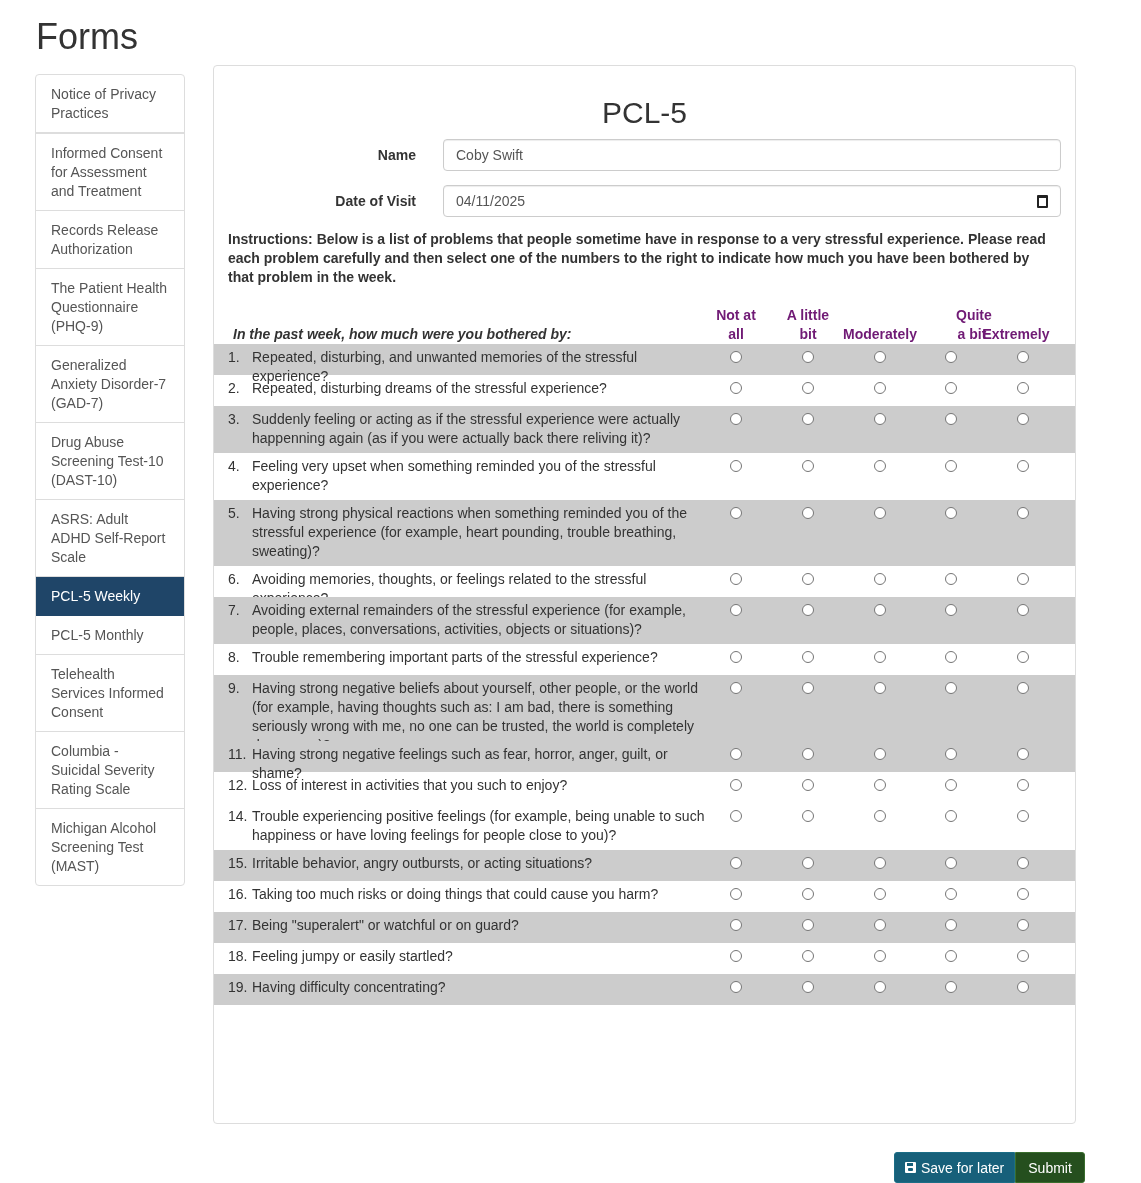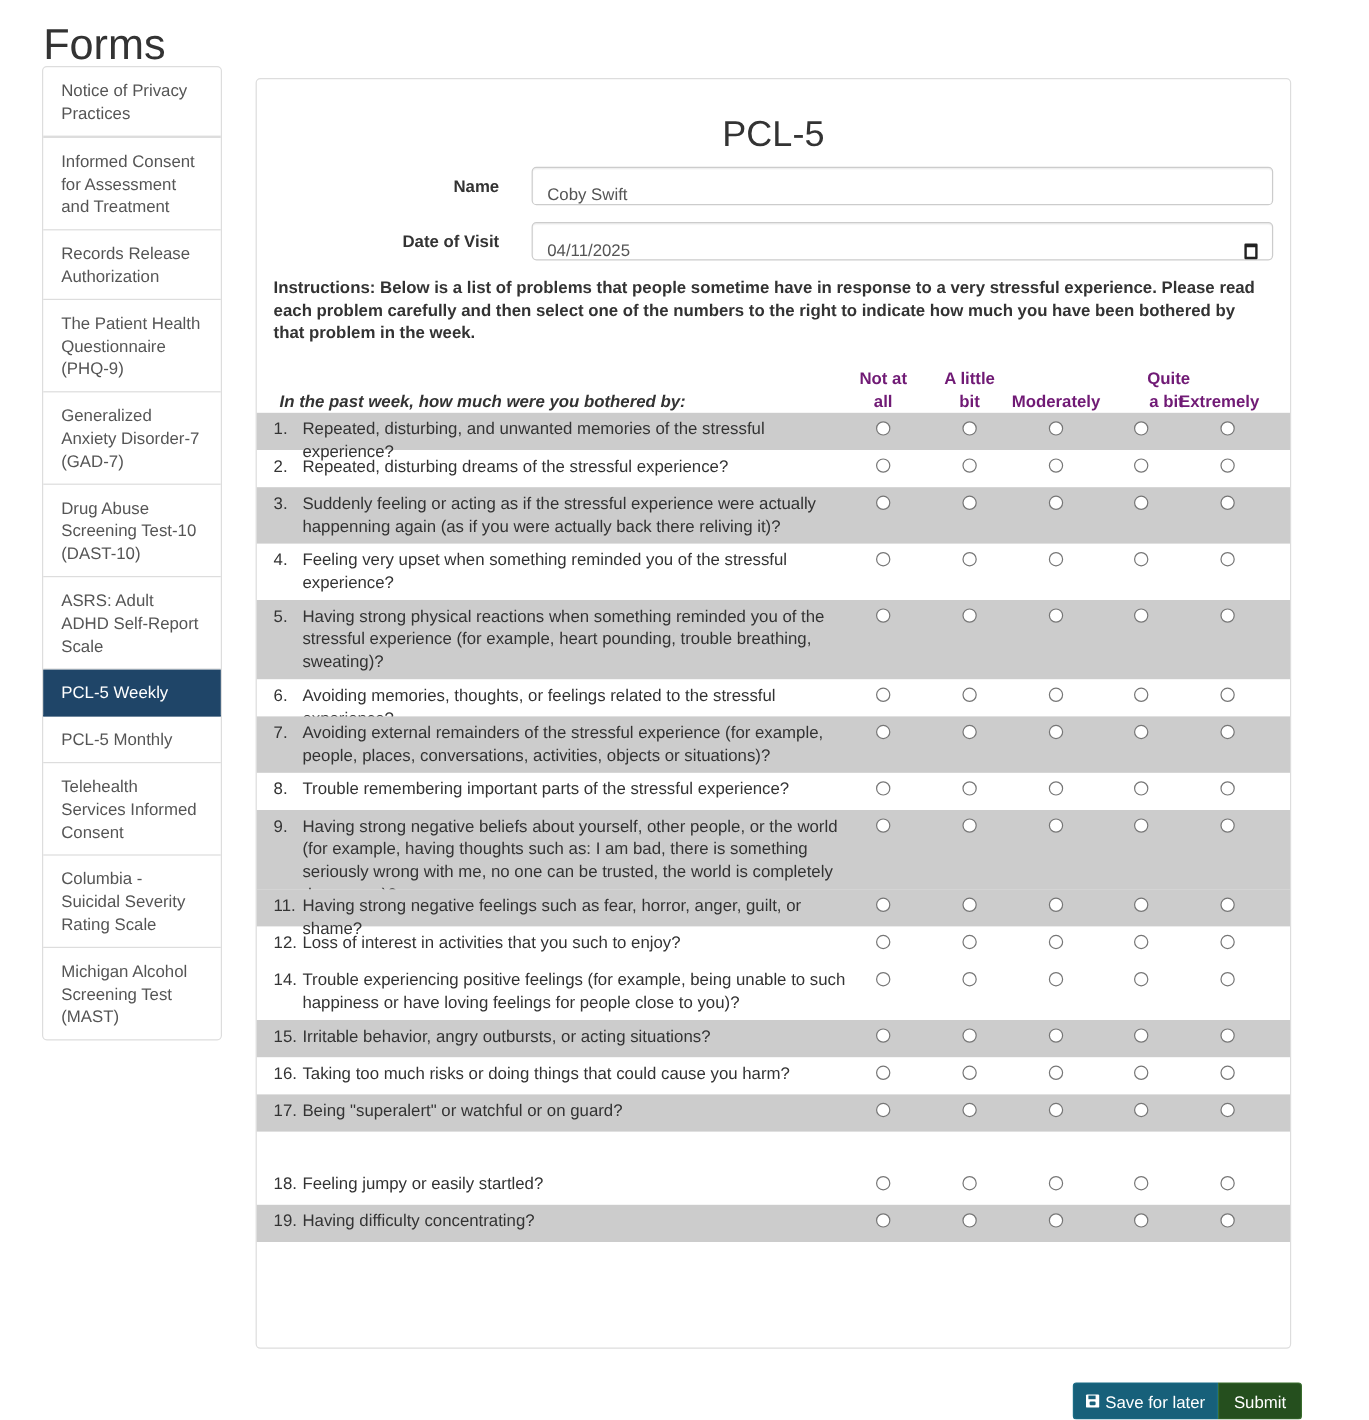--- a/index.html
+++ b/index.html
@@ -7,21 +7,21 @@
   body {
     width: 1141px; height: 1183px; overflow: hidden; position: relative;
     font-family: "Liberation Sans", sans-serif; color: #333333; font-size: 14px;
   }
   .page-title {
     position: absolute; left: 36px; top: 14px; margin: 0;
     font-size: 36px; font-weight: normal; color: #333; line-height: 46px;
   }
   
   .sidebar {
-    position: absolute; left: 35px; top: 55px; width: 150px;
+    position: absolute; left: 35px; top: 74px; width: 150px;
     border: 1px solid #dddddd; border-radius: 4px; background: #fff;
   }
   .sidebar-item {
     display: block; padding: 10px 14px 9px 15px; border-bottom: 1px solid #dddddd;
     color: #555555; font-size: 14px; line-height: 19px; cursor: pointer;
   }
   .sidebar-item:last-child { border-bottom: none; }
   .sidebar-item.first { border-bottom: 2px solid #dddddd; }
   .sidebar-item.active { background: #1f4568; color: #ffffff; border-color: #1f4568; }
 
@@ -35,21 +35,21 @@
     font-size: 30px; color: #333; margin: 0; font-weight: normal;
   }
   .field-label {
     position: absolute; width: 190px; left: 12px; text-align: right;
     font-weight: bold; font-size: 14px; color: #333;
   }
   .field-input {
     position: absolute; left: 229px; width: 618px; height: 32px;
     border: 1px solid #cccccc; border-radius: 4px; padding: 0 12px;
     font-family: "Liberation Sans", sans-serif; font-size: 14px; color: #555;
-    display: flex; align-items: flex-end; justify-content: space-between;
+    display: flex; align-items: center; justify-content: space-between;
     box-shadow: inset 0 1px 1px rgba(0,0,0,0.075);
   }
   .cal-icon {
     width: 11px; height: 13px; border: 2px solid #222; border-top-width: 3px; border-radius: 1px;
     display: inline-block;
   }
   .instructions {
     position: absolute; left: 14px; right: 20px; top: 164px;
     font-weight: bold; font-size: 14px; line-height: 19px; color: #333;
   }
@@ -288,21 +288,21 @@
       </div>
       <div class="q-row odd" style="height: 31px;">
         <span class="q-num">17.</span>
         <span class="q-text">Being "superalert" or watchful or on guard?</span>
         <span class="radio" style="left: 516px;"></span>
         <span class="radio" style="left: 588px;"></span>
         <span class="radio" style="left: 660px;"></span>
         <span class="radio" style="left: 731px;"></span>
         <span class="radio" style="left: 803px;"></span>
       </div>
-      <div class="q-row" style="height: 31px; margin-top: 30px;">
+      <div class="q-row" style="height: 31px;">
         <span class="q-num">18.</span>
         <span class="q-text">Feeling jumpy or easily startled?</span>
         <span class="radio" style="left: 516px;"></span>
         <span class="radio" style="left: 588px;"></span>
         <span class="radio" style="left: 660px;"></span>
         <span class="radio" style="left: 731px;"></span>
         <span class="radio" style="left: 803px;"></span>
       </div>
       <div class="q-row odd" style="height: 31px;">
         <span class="q-num">19.</span>

